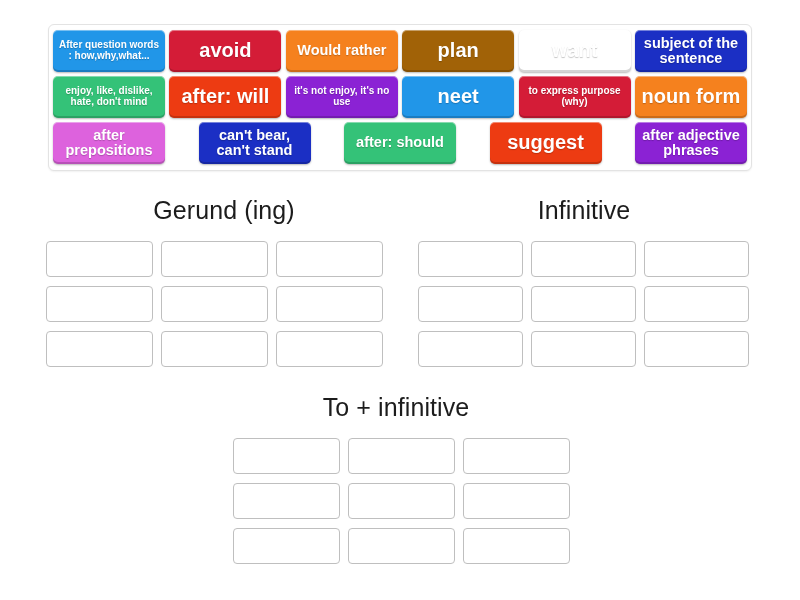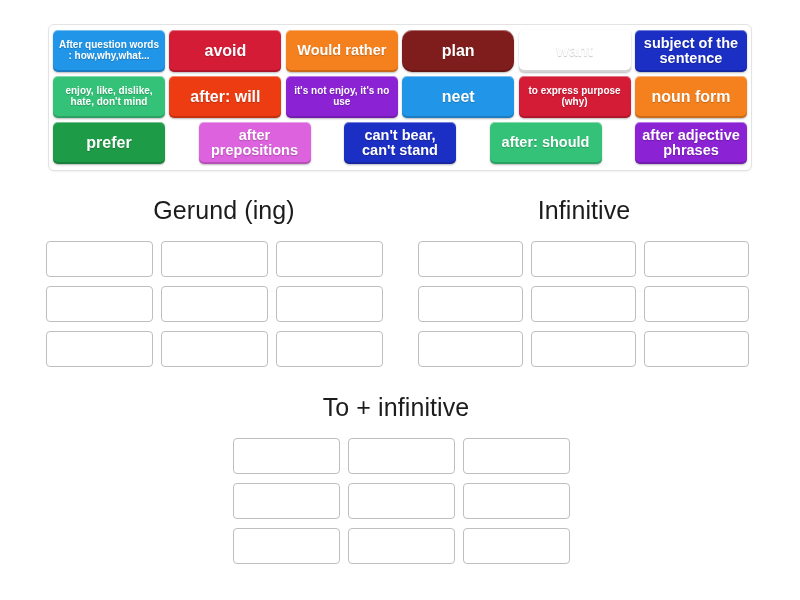--- a/index.html
+++ b/index.html
@@ -55,21 +55,21 @@
                 inset 0 -2px 0 rgba(0,0,0,0.17),
                 0 1px 2px rgba(0,0,0,0.28);
     text-shadow: 0 1px 1px rgba(0,0,0,0.22);
     overflow: hidden;
   }
 
   
   .fs-xs { font-size: 10px; }
   .fs-s  { font-size: 10px; }
   .fs-m  { font-size: 14.5px; }
-  .fs-l  { font-size: 16px; }
+  .fs-l  { font-size: 20px; }
 
   
   .category-title {
     position: absolute;
     font-size: 25px;
     font-weight: normal;
     color: #1c1c1c;
     letter-spacing: 0.1px;
     white-space: nowrap;
     text-align: center;
@@ -101,21 +101,21 @@
   <div class="tile-row">
     <div class="tile fs-xs" style="background: rgb(33, 150, 232);">
         <span>After question words : how,why,what...</span>
       </div>
     <div class="tile fs-l" style="background: rgb(212, 28, 55);">
         <span>avoid</span>
       </div>
     <div class="tile fs-m" style="background: rgb(245, 129, 30);">
         <span>Would rather</span>
       </div>
-    <div class="tile fs-l" style="background: #7f1d1d; border-radius: 10px;">
+    <div class="tile fs-l" style="background: #a16207;">
         <span>plan</span>
       </div>
     <div class="tile fs-l">
         <span>want</span>
       </div>
     <div class="tile fs-m" style="background: rgb(27, 47, 196);">
         <span>subject of the sentence</span>
       </div>
   </div>
 
@@ -134,32 +134,32 @@
       </div>
     <div class="tile fs-s" style="background: rgb(212, 28, 55);">
         <span>to express purpose (why)</span>
       </div>
     <div class="tile fs-l" style="background: rgb(245, 129, 30);">
         <span>noun form</span>
       </div>
   </div>
 
   <div class="tile-row">
-    <div class="tile fs-l" style="background: rgb(29, 155, 70);">
-        <span>prefer</span>
-      </div>
     <div class="tile fs-m" style="background: rgb(221, 98, 221);">
         <span>after prepositions</span>
       </div>
     <div class="tile fs-m" style="background: rgb(27, 47, 196);">
         <span>can't bear, can't stand</span>
       </div>
     <div class="tile fs-m" style="background: rgb(52, 194, 120);">
         <span>after: should</span>
       </div>
+    <div class="tile fs-l" style="background: rgb(237, 59, 18);">
+        <span>suggest</span>
+      </div>
     <div class="tile fs-m" style="background: rgb(139, 34, 212);">
         <span>after adjective phrases</span>
       </div>
   </div>
 
 </div>
 
 <div class="category-title" style="left:48px; top:196px; width:352px;">Gerund (ing)</div>
 <div class="dropzone-grid" id="grid-0" style="left:46px; top:241px;">
     <div class="dropzone"></div>

